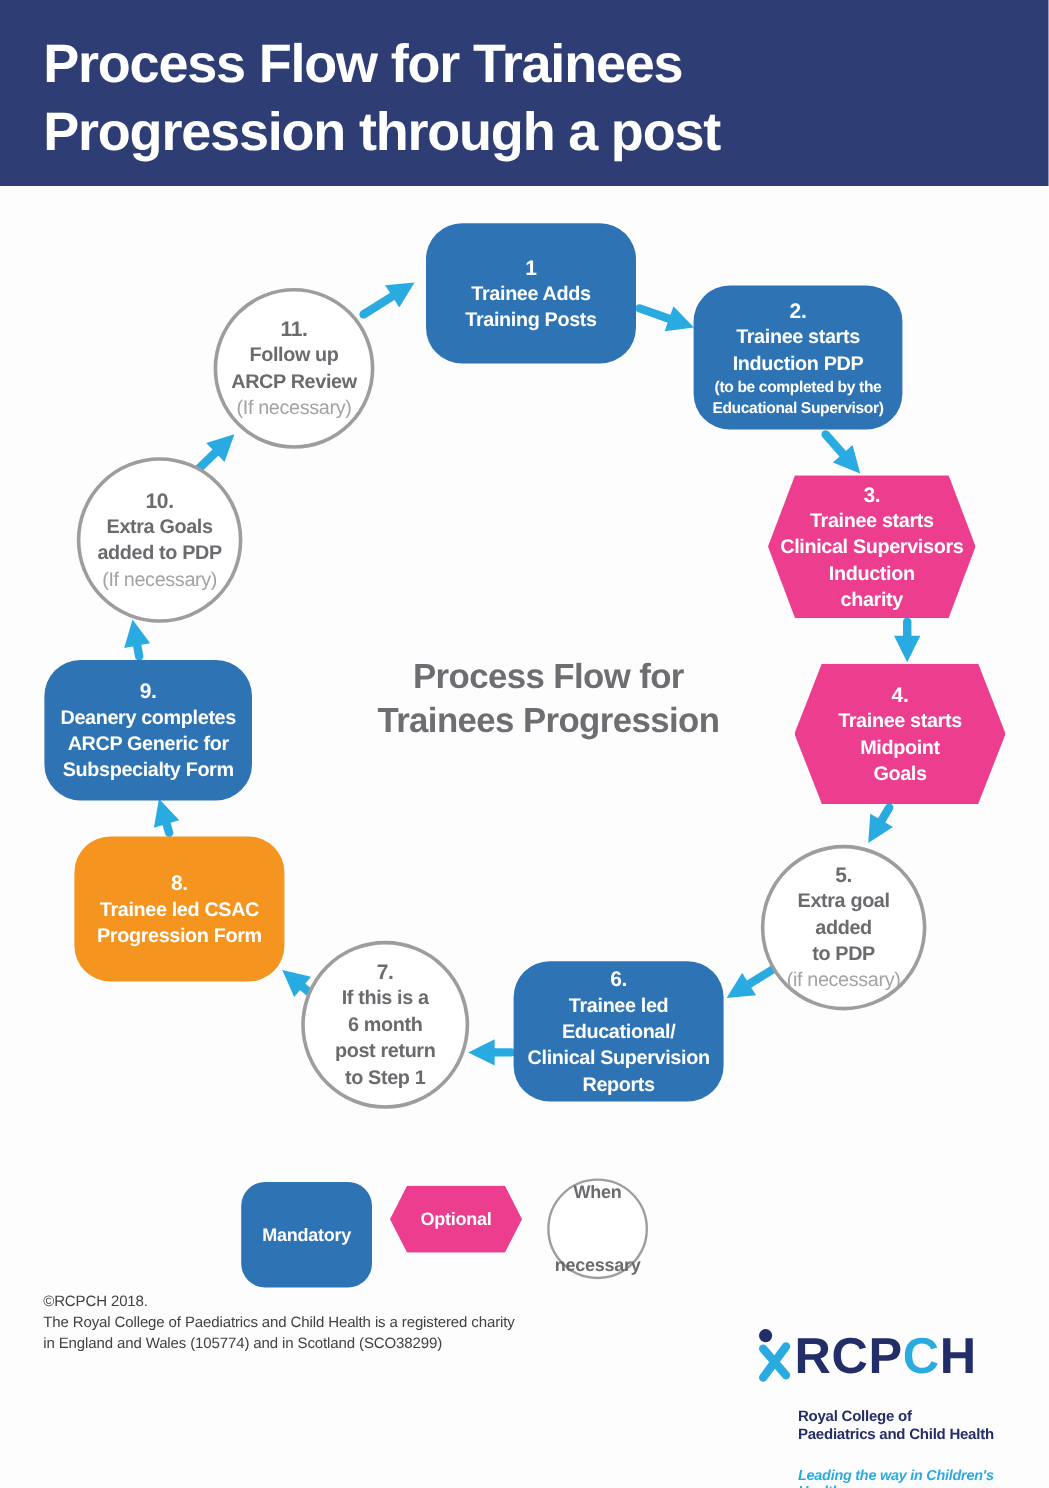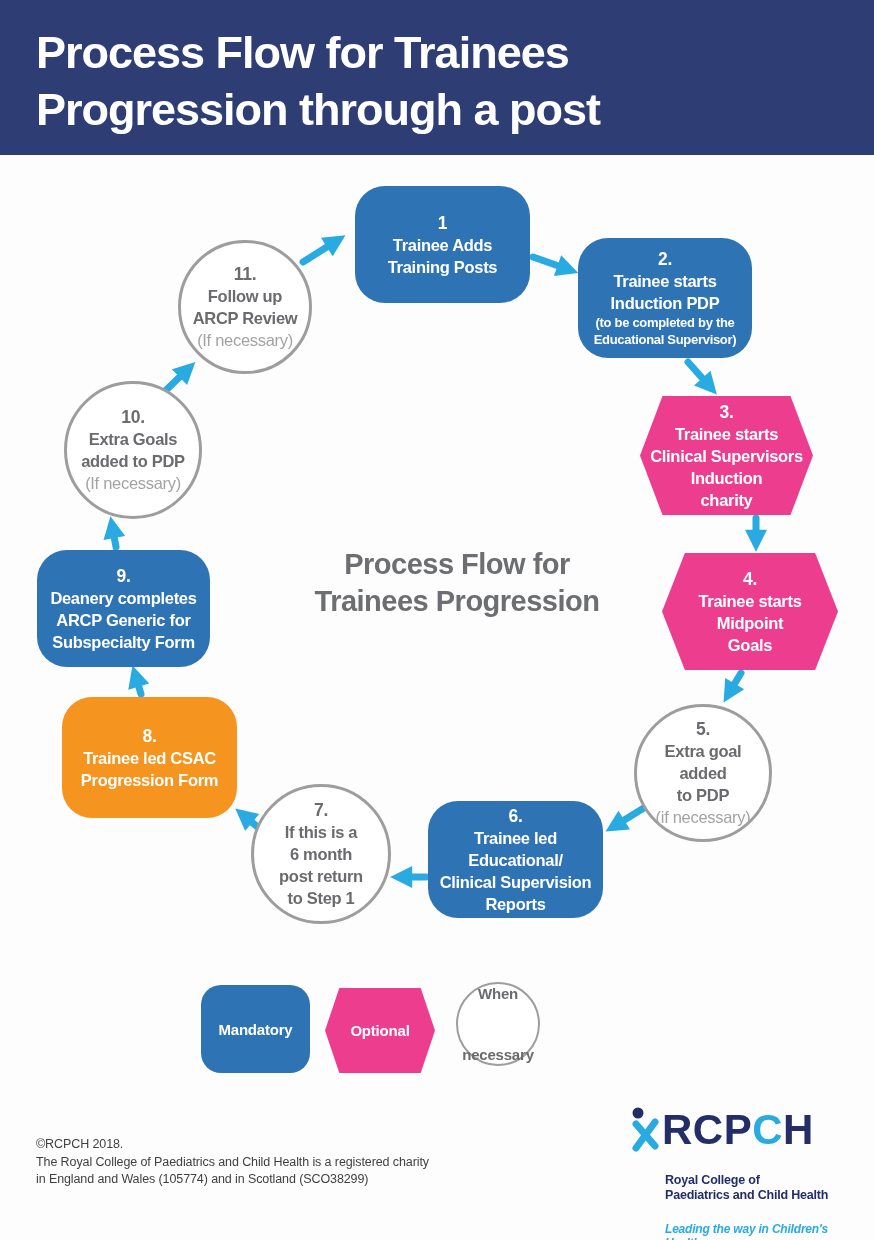--- a/index.html
+++ b/index.html
@@ -33,21 +33,21 @@
   .center-title{position:absolute;left:277px;top:514px;width:360px;text-align:center;
     color:var(--center-label);font-weight:700;font-size:29px;line-height:37px;letter-spacing:-0.5px;margin-top:32px;}
 
   .arrows{position:absolute;left:0;top:0;pointer-events:none;}
   .arrows line{stroke:var(--cyan);stroke-width:7;stroke-linecap:round;marker-end:url(#ah);}
   .ahp{fill:var(--cyan);}
 
   .lg{font-size:15px;line-height:19px;letter-spacing:-0.2px;}
   .legend-circle{border-width:2px;justify-content:space-between;}
 
-  .footer-text{position:absolute;left:36px;top:1136px;color:var(--footer-text);
+  .footer-text{position:absolute;left:36px;top:1076px;color:var(--footer-text);
     font-size:12.5px;line-height:17.5px;letter-spacing:-0.1px;}
 
   .logo{position:absolute;left:628px;top:1106px;width:222px;}
   .logo-row{display:flex;align-items:center;}
   .logo-acronym{font-size:42px;font-weight:700;color:var(--logo-navy);line-height:46px;letter-spacing:0.5px;}
   .logo-acronym .cyan{color:var(--cyan);}
   .logo-sub{margin-left:37px;margin-top:19px;font-size:12.5px;font-weight:700;
     color:var(--logo-navy);line-height:15px;letter-spacing:-0.2px;}
   .logo-tagline{margin-left:37px;margin-top:19px;font-size:12px;font-style:italic;font-weight:700;
     color:var(--cyan);letter-spacing:-0.2px;}
@@ -164,21 +164,21 @@
   <div class="node circle" style="left:178px;top:240px;width:134px;height:134px">
     <div class="ln num">11.</div>
     <div class="ln">Follow up</div>
     <div class="ln">ARCP Review</div>
     <div class="ln light">(If necessary)</div>
   </div>
 
   <div class="node rect bluebg" style="left:201px;top:985px;width:109px;height:88px;border-radius:20px">
     <div class="ln lg">Mandatory</div>
   </div>
-  <div class="node hex" style="left:325px;top:988px;width:110px;height:85px">
+  <div class="node hex" style="left:325px;top:988px;width:110px;height:56px">
     <div class="ln lg">Optional</div>
   </div>
   <div class="node circle legend-circle" style="left:456px;top:982px;width:84px;height:84px">
     <div class="ln lg">When</div>
     <div class="ln lg">necessary</div>
   </div>
 
   <div class="footer-text">
     <div>©RCPCH 2018.</div>
     <div>The Royal College of Paediatrics and Child Health is a registered charity</div>

